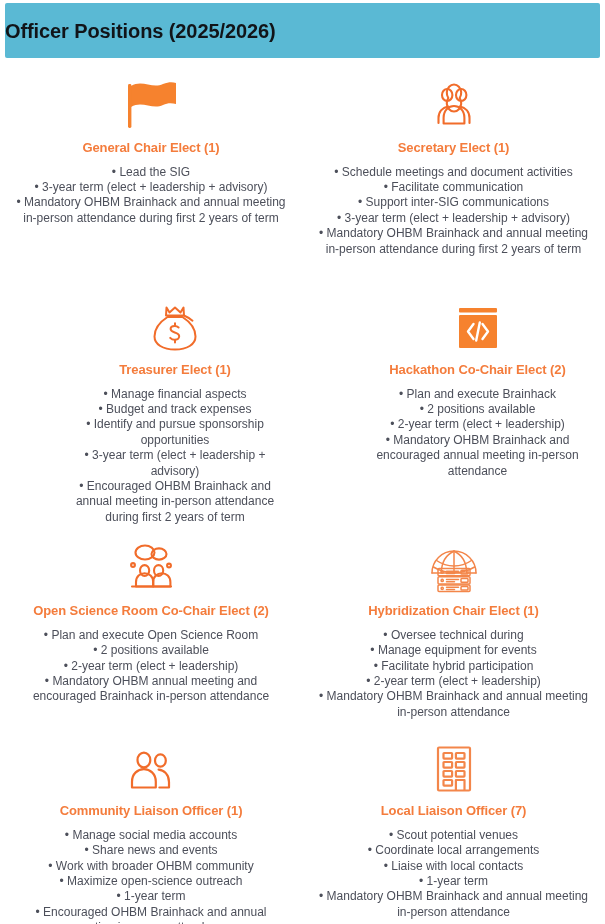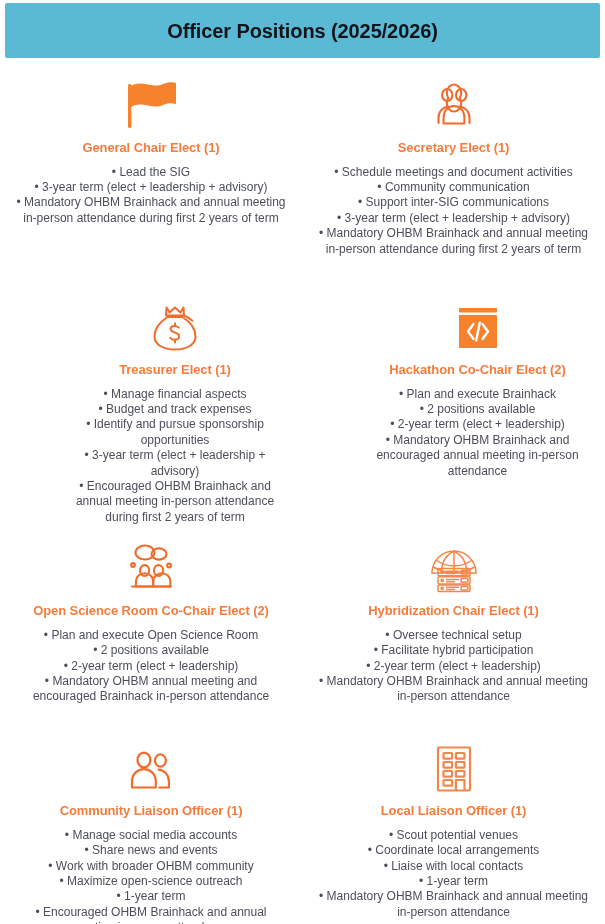--- a/index.html
+++ b/index.html
@@ -24,21 +24,20 @@
   .header-band {
     position: absolute;
     left: 5px;
     top: 3px;
     width: 595px;
     height: 55px;
     background: #5ab9d4;
     border-radius: 2px;
     display: flex;
     align-items: center;
-    justify-content: center;
   }
   .header-title {
     font-size: 20px;
     font-weight: bold;
     color: #111418;
     letter-spacing: -0.1px;
     text-align: center;
     line-height: 1;
   }
 
@@ -127,21 +126,21 @@
     <path d="M30 13 a5.2 6 0 1 1 10.4 0 a5.2 6 0 1 1 -10.4 0"></path>
     <path d="M22.3 16 a7.2 8.4 0 1 1 11.4 0 a7.2 8.4 0 1 1 -11.4 0"></path>
     <path d="M12.5 41 v-5 c0-6.5 4.4-10.5 9.3-11.6"></path>
     <path d="M43.5 41 v-5 c0-6.5-4.4-10.5-9.3-11.6"></path>
     <path d="M17.6 41.5 v-5.8 c0-7.6 5.3-11.7 10.4-11.7 s10.4 4.1 10.4 11.7 v5.8 z"></path>
   </svg>
         </div>
         <div class="card-title">Secretary Elect (1)</div>
         <ul class="bullets">
           <li>Schedule meetings and document activities</li>
-          <li>Community communication</li>
+          <li>Facilitate communication</li>
           <li>Support inter-SIG communications</li>
           <li>3-year term (elect + leadership + advisory)</li>
           <li>Mandatory OHBM Brainhack and annual meeting in-person attendance during first 2 years of term</li>
         </ul>
       </div>
       <div class="card row-2">
         <div class="icon-wrap">
           <svg width="50" height="48" viewBox="0 0 50 48" fill="none" stroke="#f16c2a" stroke-width="2" stroke-linecap="round" stroke-linejoin="round">
     <path d="M16.5 3.5 L19.5 8.5 L25 3.5 L30.5 8.5 L33.5 3.5 L34 11.5 L16 11.5 Z"></path>
     <path d="M34 11.5 c3.5 1.6 6.5 3.4 8.5 5.2"></path>
@@ -218,21 +217,22 @@
     <path d="M18.5 28.2 h12 M18.5 30.4 h8"></path>
     <path d="M18.5 36.5 h12 M18.5 38.7 h8"></path>
     <path d="M18.5 44.3 h12 M18.5 46.4 h8"></path>
     <rect x="33" y="27.2" width="7" height="3.8" rx="0.8"></rect>
     <rect x="33" y="35.5" width="7" height="3.8" rx="0.8"></rect>
     <rect x="33" y="43.6" width="7" height="3.4" rx="0.8"></rect>
   </svg>
         </div>
         <div class="card-title">Hybridization Chair Elect (1)</div>
         <ul class="bullets">
-          <li>Oversee technical setup</li>
+          <li>Oversee technical during</li>
+          <li>Manage equipment for events</li>
           <li>Facilitate hybrid participation</li>
           <li>2-year term (elect + leadership)</li>
           <li>Mandatory OHBM Brainhack and annual meeting in-person attendance</li>
         </ul>
       </div>
       <div class="card row-4">
         <div class="icon-wrap">
           <svg width="52" height="46" viewBox="0 0 52 46" fill="none" stroke="#f16c2a" stroke-width="2.2" stroke-linecap="round" stroke-linejoin="round">
     <path d="M12.5 13 a6.4 7.4 0 1 1 12.8 0 a6.4 7.4 0 1 1 -12.8 0"></path>
     <path d="M7 40.5 v-5.8 c0-8 5.9-12.6 11.9-12.6 s11.9 4.6 11.9 12.6 v5.8 z"></path>
@@ -257,21 +257,21 @@
     <rect x="9.5" y="8" width="8.6" height="5.6" rx="0.6"></rect>
     <rect x="21.9" y="8" width="8.6" height="5.6" rx="0.6"></rect>
     <rect x="9.5" y="17" width="8.6" height="5.6" rx="0.6"></rect>
     <rect x="21.9" y="17" width="8.6" height="5.6" rx="0.6"></rect>
     <rect x="9.5" y="26" width="8.6" height="5.6" rx="0.6"></rect>
     <rect x="21.9" y="26" width="8.6" height="5.6" rx="0.6"></rect>
     <rect x="9.5" y="35" width="8.6" height="5.6" rx="0.6"></rect>
     <path d="M21.9 45.5 v-10.5 h8.6 v10.5"></path>
   </svg>
         </div>
-        <div class="card-title">Local Liaison Officer (1)</div>
+        <div class="card-title">Local Liaison Officer (7)</div>
         <ul class="bullets">
           <li>Scout potential venues</li>
           <li>Coordinate local arrangements</li>
           <li>Liaise with local contacts</li>
           <li>1-year term</li>
           <li>Mandatory OHBM Brainhack and annual meeting in-person attendance</li>
         </ul>
       </div>
     </div>
 

